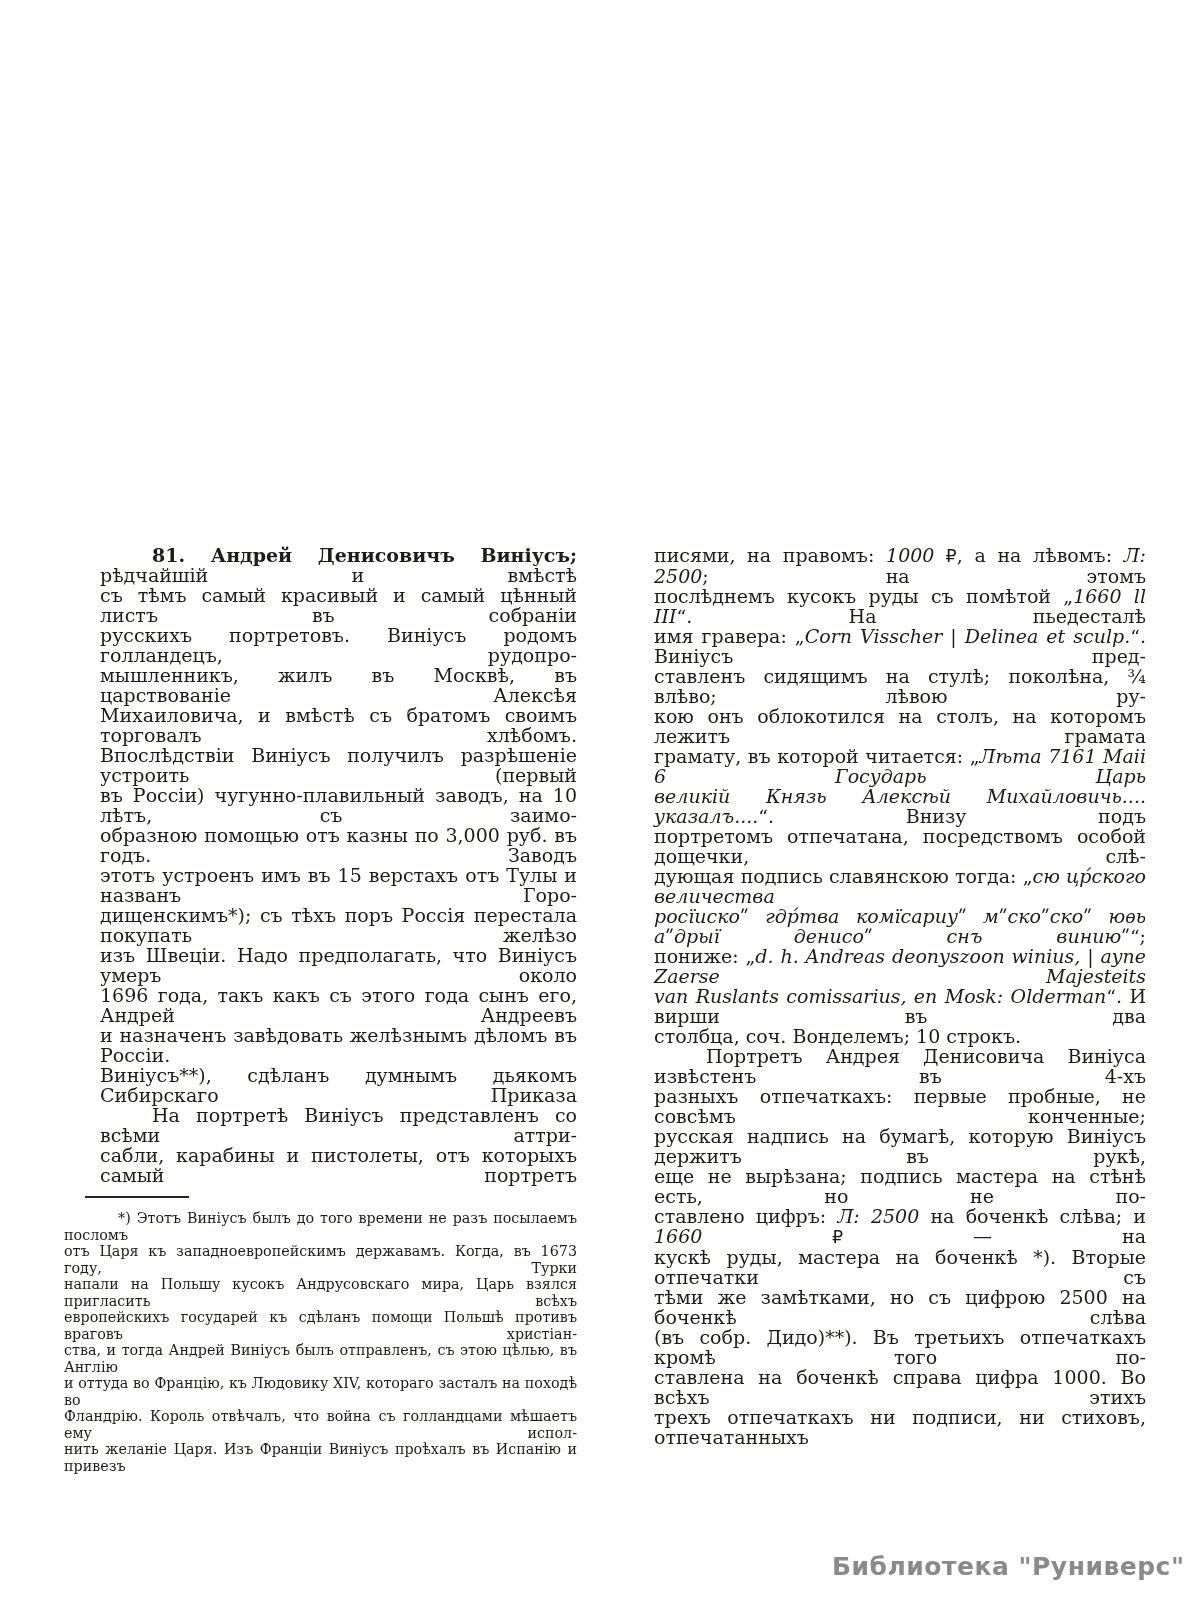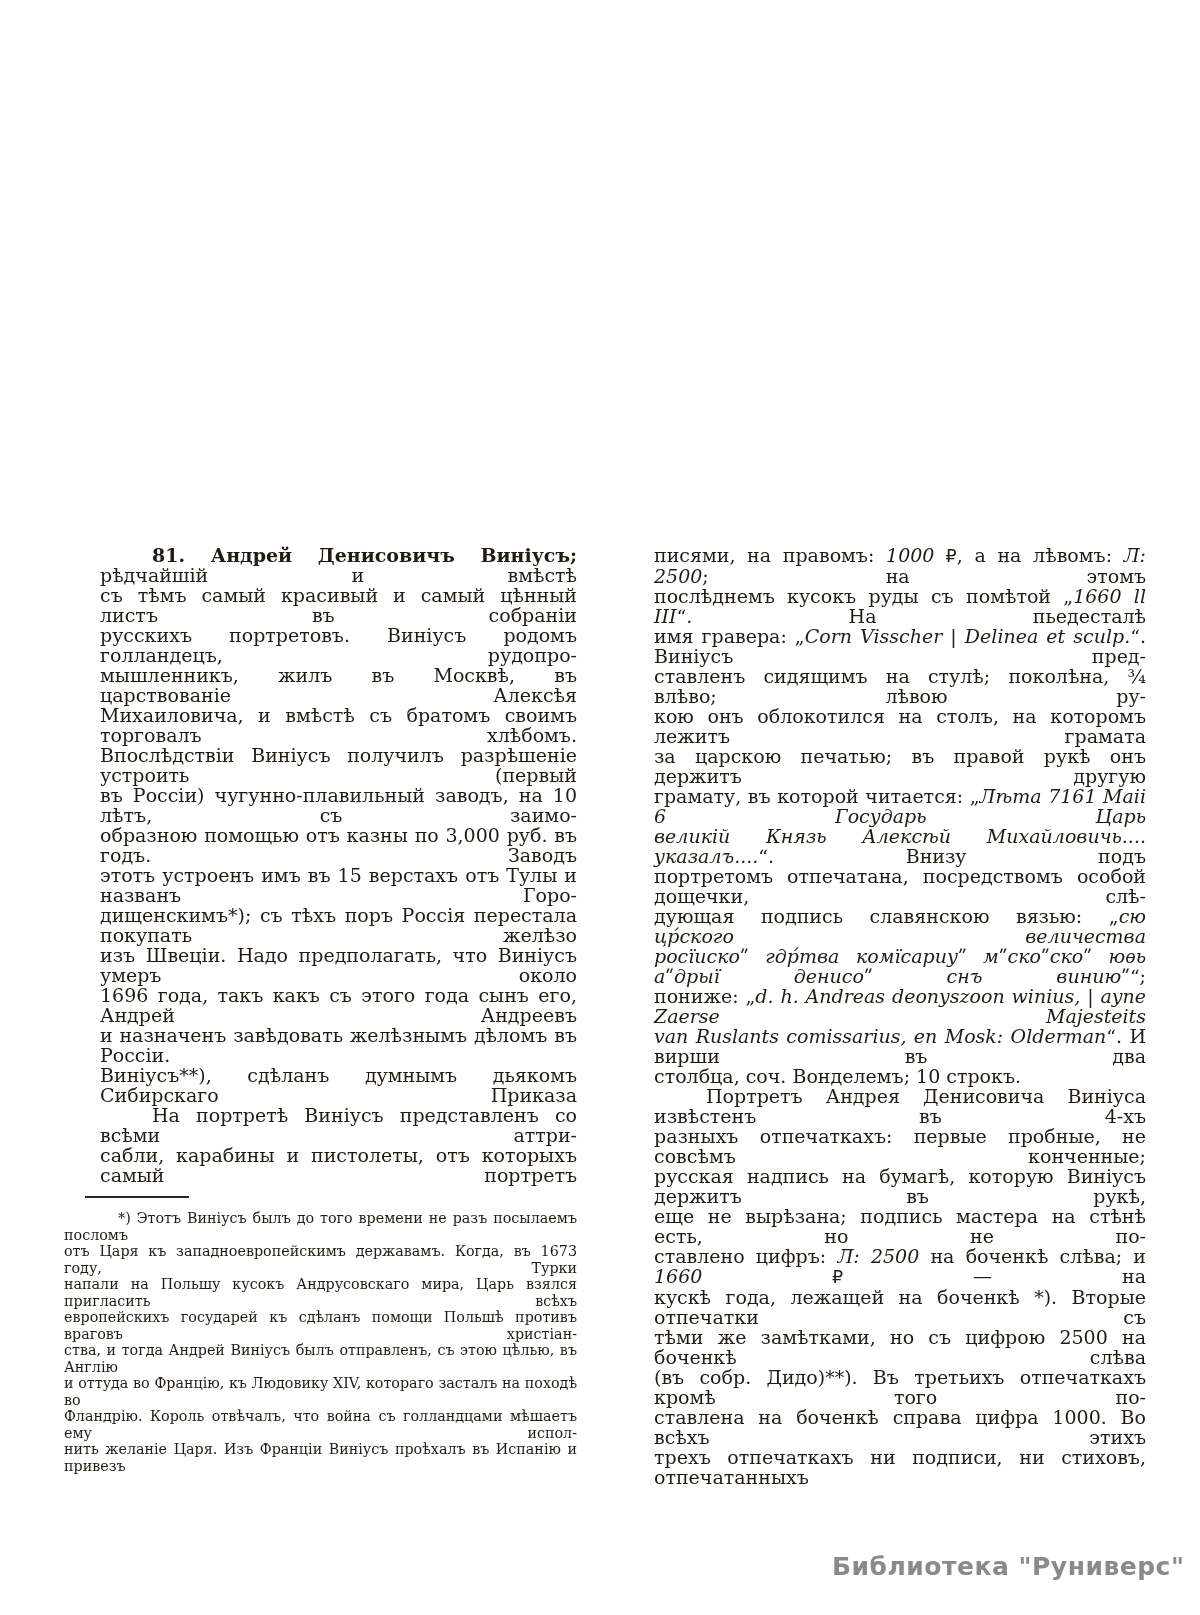--- a/index.html
+++ b/index.html
@@ -69,35 +69,34 @@
 </div>
 
 <div class="col" id="col-right">
   <div class="main">
 
       <div class="line"><span>писями, на правомъ: </span><span class="it">1000</span><span class="sym"> ₽</span><span>, а на лѣвомъ: </span><span class="it">Л: 2500</span><span>; на этомъ</span></div>
       <div class="line"><span>послѣднемъ кусокъ руды съ помѣтой „</span><span class="it">1660 ll III</span><span>“. На пьедесталѣ</span></div>
       <div class="line"><span>имя гравера: „</span><span class="it">Corn Visscher | Delinea et sculp.</span><span>“. Виніусъ пред-</span></div>
       <div class="line"><span>ставленъ сидящимъ на стулѣ; поколѣна, ¾ влѣво; лѣвою ру-</span></div>
       <div class="line"><span>кою онъ облокотился на столъ, на которомъ лежитъ грамата</span></div>
-      <div class="line"><span>за царскою печатью; въ правой рукѣ онъ держитъ другую</span></div>
       <div class="line"><span>грамату, въ которой читается: „</span><span class="it">Лѣта 7161 Маіі 6 Государь Царь</span></div>
       <div class="line"><span class="it">великій Князь Алексѣй Михайловичь.... указалъ....</span><span>“. Внизу подъ</span></div>
       <div class="line"><span>портретомъ отпечатана, посредствомъ особой дощечки, слѣ-</span></div>
-      <div class="line"><span>дующая подпись славянскою вязью: „</span><span class="it">сю цр́ского величества</span></div>
+      <div class="line"><span>дующая подпись славянскою тогда: „</span><span class="it">сю цр́ского величества</span></div>
       <div class="line"><span class="it">росїискоʺ гдр́тва комїсариуʺ мʺскоʺскоʺ юѳь аʺдрыї денисоʺ снъ виниюʺ</span><span>“;</span></div>
       <div class="line"><span>пониже: „</span><span class="it">d. h. Andreas deonyszoon winius, | ayne Zaerse Majesteits</span></div>
       <div class="line"><span class="it">van Ruslants comissarius, en Mosk: Olderman</span><span>“. И вирши въ два</span></div>
       <div class="line e"><span>столбца, соч. Вонделемъ; 10 строкъ.</span></div>
       <div class="line i"><span>Портретъ Андрея Денисовича Виніуса извѣстенъ въ 4-хъ</span></div>
       <div class="line"><span>разныхъ отпечаткахъ: первые пробные, не совсѣмъ конченные;</span></div>
       <div class="line"><span>русская надпись на бумагѣ, которую Виніусъ держитъ въ рукѣ,</span></div>
       <div class="line"><span>еще не вырѣзана; подпись мастера на стѣнѣ есть, но не по-</span></div>
       <div class="line"><span>ставлено цифръ: </span><span class="it">Л: 2500</span><span> на боченкѣ слѣва; и </span><span class="it">1660</span><span class="sym"> ₽</span><span> — на</span></div>
-      <div class="line"><span>кускѣ года, лежащей на боченкѣ *). Вторые отпечатки съ</span></div>
+      <div class="line"><span>кускѣ руды, мастера на боченкѣ *). Вторые отпечатки съ</span></div>
       <div class="line"><span>тѣми же замѣтками, но съ цифрою 2500 на боченкѣ слѣва</span></div>
       <div class="line"><span>(въ собр. Дидо)**). Въ третьихъ отпечаткахъ кромѣ того по-</span></div>
       <div class="line"><span>ставлена на боченкѣ справа цифра 1000. Во всѣхъ этихъ</span></div>
       <div class="line"><span>трехъ отпечаткахъ ни подписи, ни стиховъ, отпечатанныхъ</span></div>
     </div>
 
 </div>
 
 <div id="watermark">Библиотека "Руниверс"</div>
 

